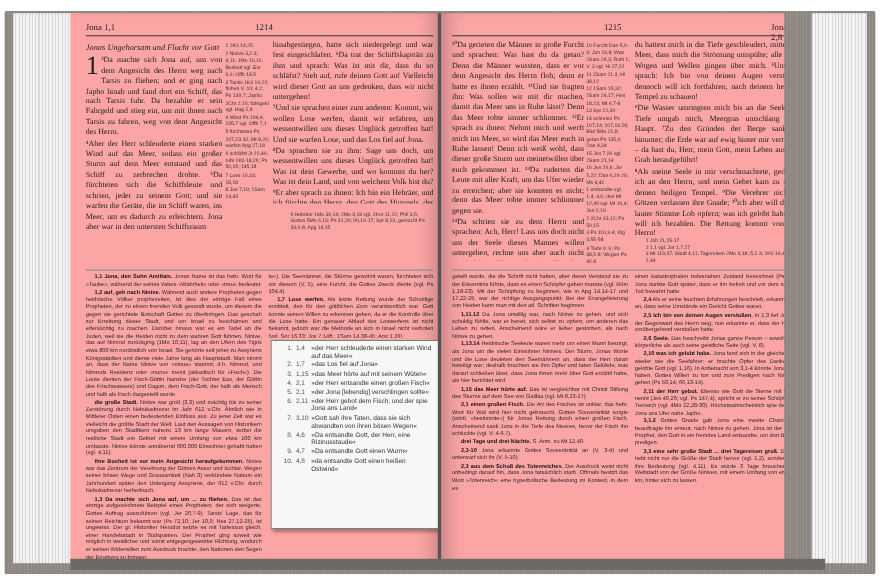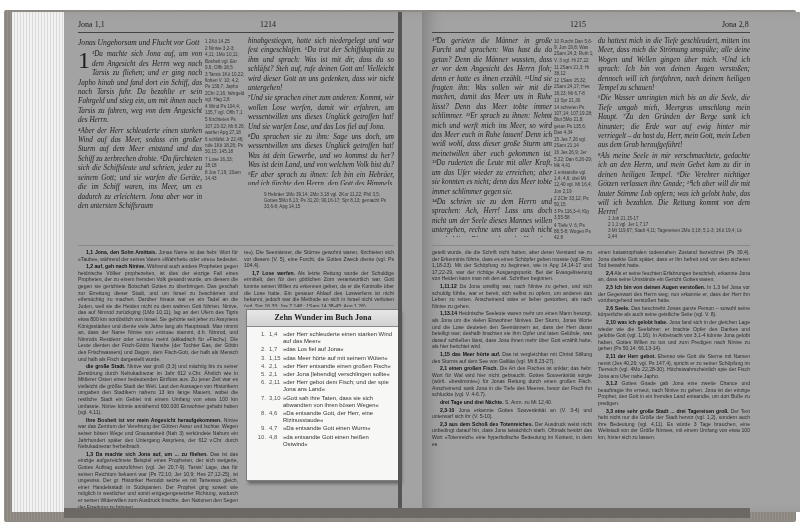--- a/index.html
+++ b/index.html
@@ -17,32 +17,32 @@
   }
   .edges-left {
     position:absolute; left:12px; top:12px; width:60px; height:500px;
     background:repeating-linear-gradient(90deg,#f2f2f2 0 2px,#d9d9d9 2px 3px);
   }
   .edges-right {
     position:absolute; right:12px; top:12px; width:50px; height:500px;
     background:repeating-linear-gradient(90deg,#d9d9d9 0 1px,#f4f4f4 1px 3px);
   }
   .page {
-    position:absolute; top:12px; height:500px; background:#a3a3a3; overflow:hidden;padding-left:48px;
+    position:absolute; top:12px; height:500px; background:#fca5a5; overflow:hidden;
   }
   .page.left { left:64px; width:336px; box-shadow: inset -14px 0 18px -10px rgba(0,0,0,0.25); }
-  .page.right { left:422px; width:348px; box-shadow: inset 14px 0 18px -10px rgba(0,0,0,0.25); }
+  .page.right { left:401px; width:312px; box-shadow: inset 14px 0 18px -10px rgba(0,0,0,0.25); }
   .gutter { position:absolute; left:398px; top:12px; width:4px; height:505px; background:#555; }
   .bottom-shadow { position:absolute; left:64px; top:508px; width:686px; height:10px; background:#6c6964; }
 
   .runhead { position:absolute; top:8px; font-size:8px; color:#222; }
   .rule { position:absolute; top:20px; height:1px; background:#444; }
 
   .col { position:absolute; font-size:7.2px; line-height:9.4px; color:#1d1d1d; text-align:justify; }
-  .col p { margin:0 0 1px 0;font-style:italic; }
+  .col p { margin:0 0 1px 0; }
   .heading { font-style:italic; font-size:7.6px; margin:1px 0 3px 0; }
   .dropcap { float:left; font-size:24px; line-height:20px; margin:0 2px 0 0; }
   .refs { position:absolute; font-family:"Liberation Sans", sans-serif; font-size:4.6px; line-height:6.2px; color:#333; }
   .refs div { margin-bottom:1px; }
   .fn { position:absolute; font-family:"Liberation Sans", sans-serif; font-size:4.6px; line-height:6px; color:#333; }
 
   .divider { position:absolute; top:233px; height:1px; background:#888; }
   .comm { position:absolute; font-family:"Liberation Sans", sans-serif; font-size:5.1px; line-height:6.6px; color:#2a2a2a; text-align:justify; }
   .comm p { margin:0 0 1px 0; text-indent:8px; }
   .comm b { color:#111; }
@@ -66,21 +66,21 @@
 </style>
 </head>
 <body>
 
 <div class="cover"></div>
 <div class="edges-left"></div>
 <div class="edges-right"></div>
 
 <div class="page left">
   <div class="runhead" style="left:14px;">Jona 1,1</div>
-  <div class="runhead" style="left:168px;margin-left:28px;">1214</div>
+  <div class="runhead" style="left:168px;">1214</div>
   <div class="rule" style="left:14px;width:316px;"></div>
 
   <div class="col" style="left:14px;top:25px;width:124px;">
     <div class="heading">Jonas Ungehorsam und Flucht vor Gott</div>
     <span class="dropcap">1</span>
     <p>³Da machte sich Jona auf, um von dem Angesicht des Herrn weg nach Tarsis zu fliehen; und er ging nach Japho hinab und fand dort ein Schiff, das nach Tarsis fuhr. Da bezahlte er sein Fahrgeld und stieg ein, um mit ihnen nach Tarsis zu fahren, weg von dem Angesicht des Herrn.</p>
     <p>⁴Aber der Herr schleuderte einen starken Wind auf das Meer, sodass ein großer Sturm auf dem Meer entstand und das Schiff zu zerbrechen drohte. ⁵Da fürchteten sich die Schiffsleute und schrien, jeder zu seinem Gott; und sie warfen die Geräte, die im Schiff waren, ins Meer, um es dadurch zu erleichtern. Jona aber war in den untersten Schiffsraum</p>
   </div>
 
   <div class="refs" style="left:141px;top:27px;width:40px;">
@@ -112,21 +112,20 @@
 
   </div>
 
   <div class="comm" style="left:180px;top:237px;width:150px;height:58px;overflow:hidden;">
     <p style="text-indent:0"><span>te«). Die Seemänner, die Stürme gewohnt waren, fürchteten sich vor diesem (V. 5), eine Furcht, die Gottes Zweck diente (vgl. Ps 104,4).</span></p>
     <p><b>1,7 Lose werfen.</b><span> Als letzte Rettung wurde der Schuldige ermittelt, den für den göttlichen Zorn verantwortlich war. Gott konnte seinen Willen zu erkennen geben, da er die Kontrolle über die Lose hatte. Ein genauer Ablauf des Loswerfens ist nicht bekannt, jedoch war die Methode an sich in Israel nicht verboten (vgl. Spr 16,33; Jos 7,14ff.; 1Sam 14,38-45; Apg 1,26).</span></p>
 
   </div>
 
   <div class="wunder-box">
-    <div class="wunder-title">Zehn Wunder im Buch Jona</div>
     <div class="wunder-list">
       <div class="wrow">
           <span class="wnum">1.</span>
           <span class="wref">1,4</span>
           <span class="wtext">»der Herr schleuderte einen starken Wind auf das Meer«</span>
         </div>
       <div class="wrow">
           <span class="wnum">2.</span>
           <span class="wref">1,7</span>
           <span class="wtext">»das Los fiel auf Jona«</span>

